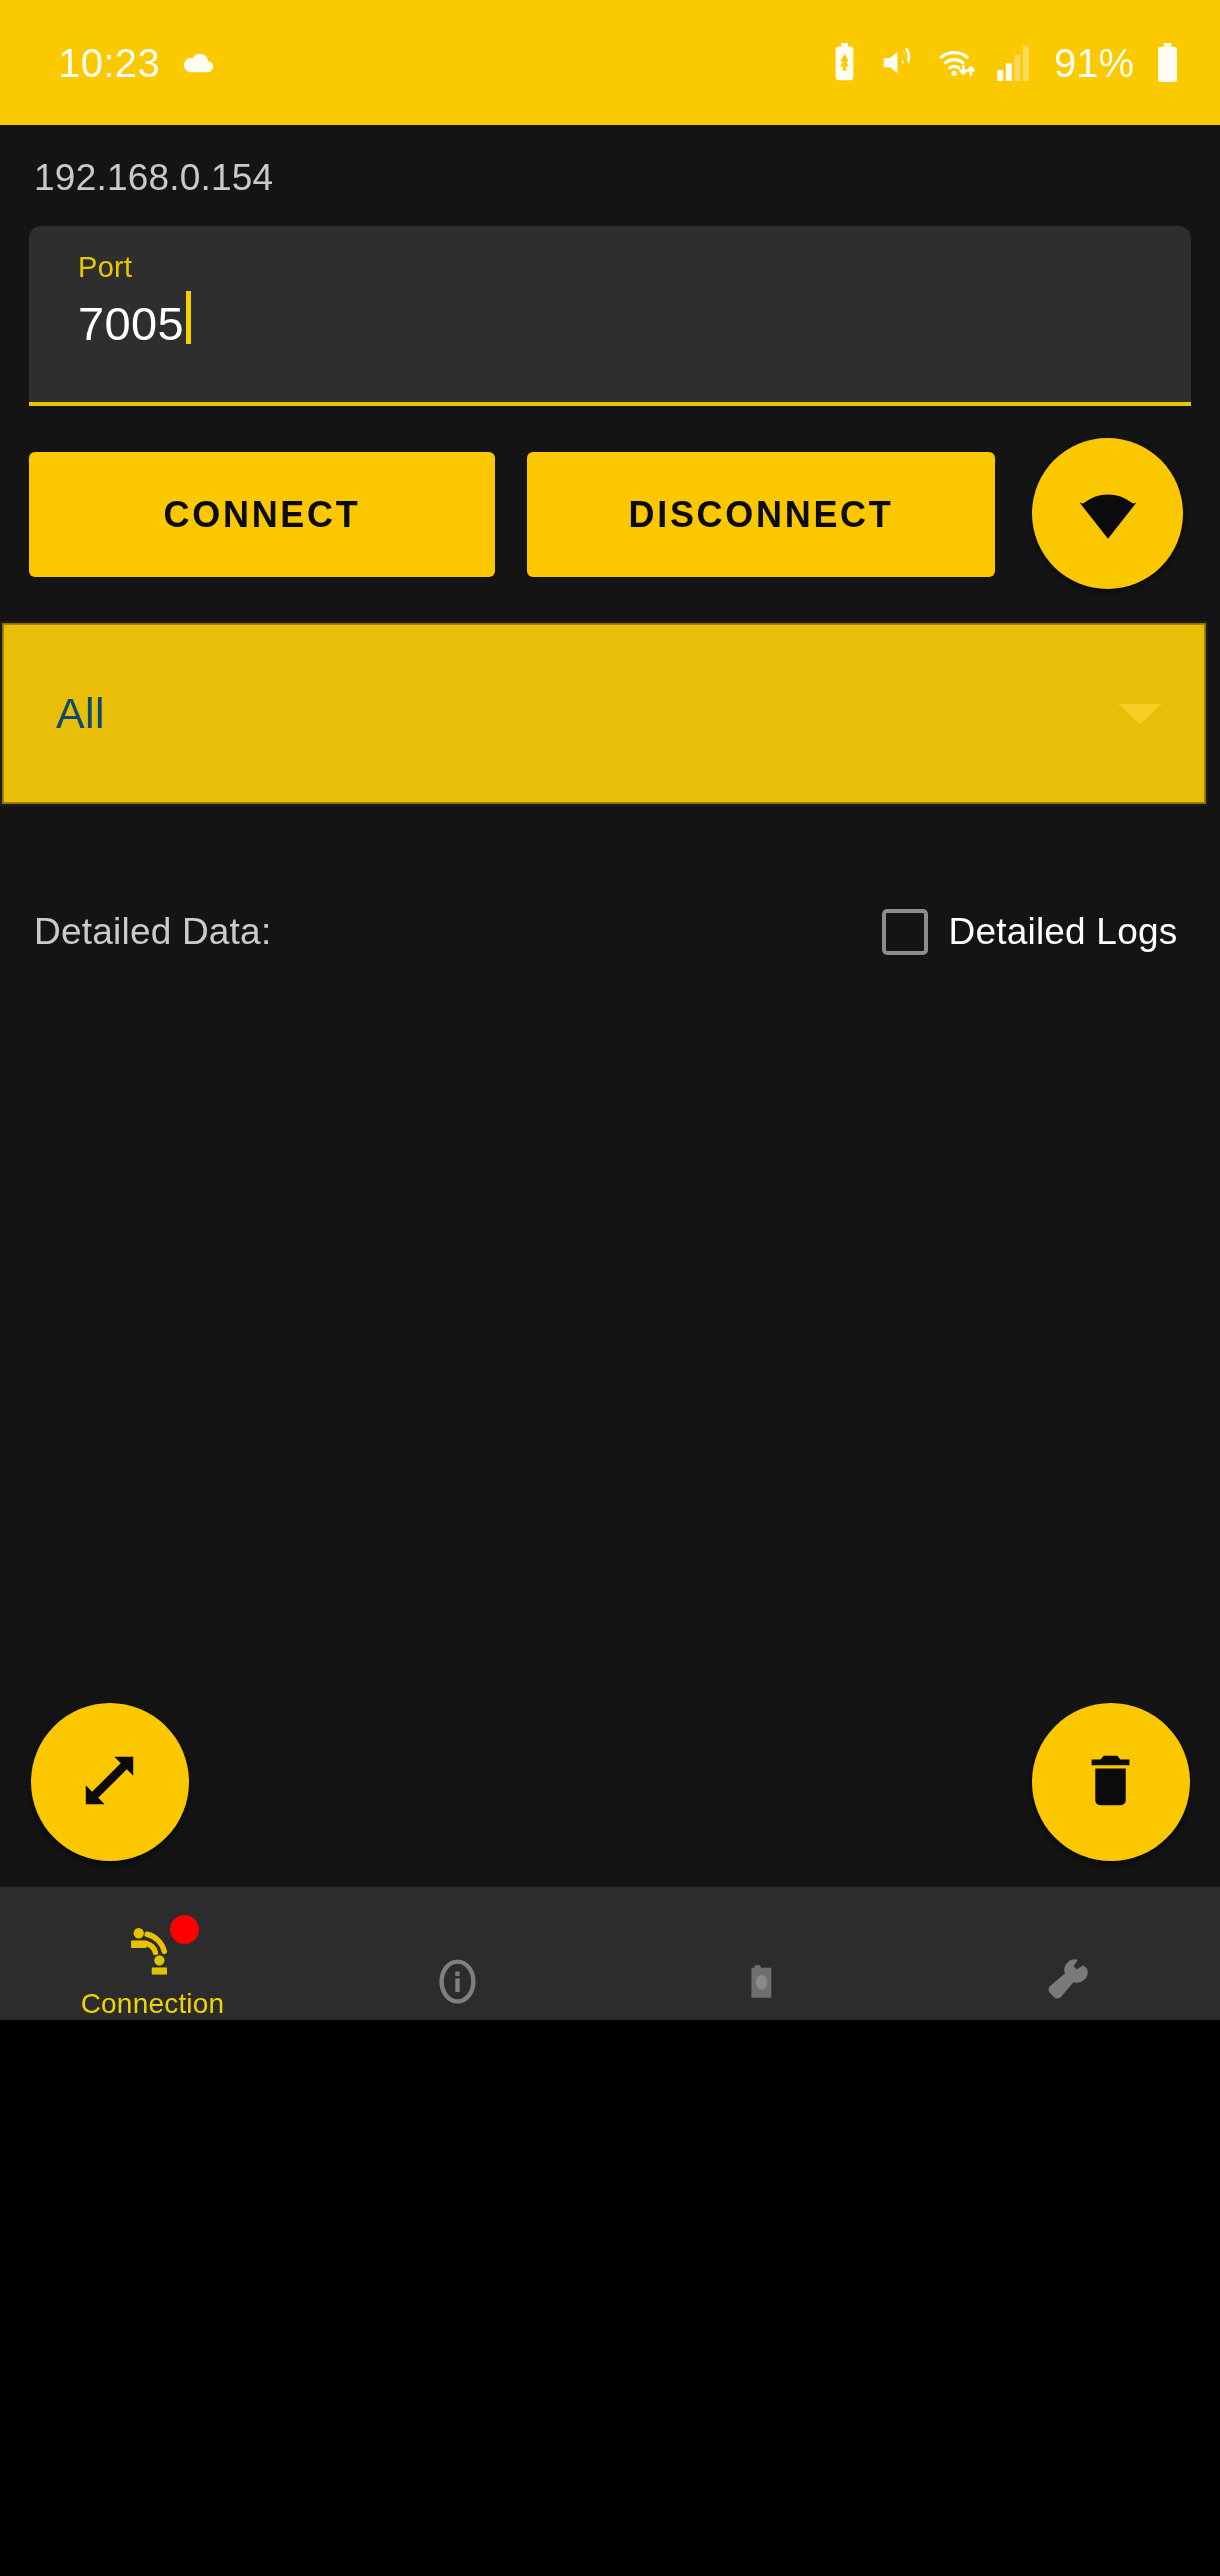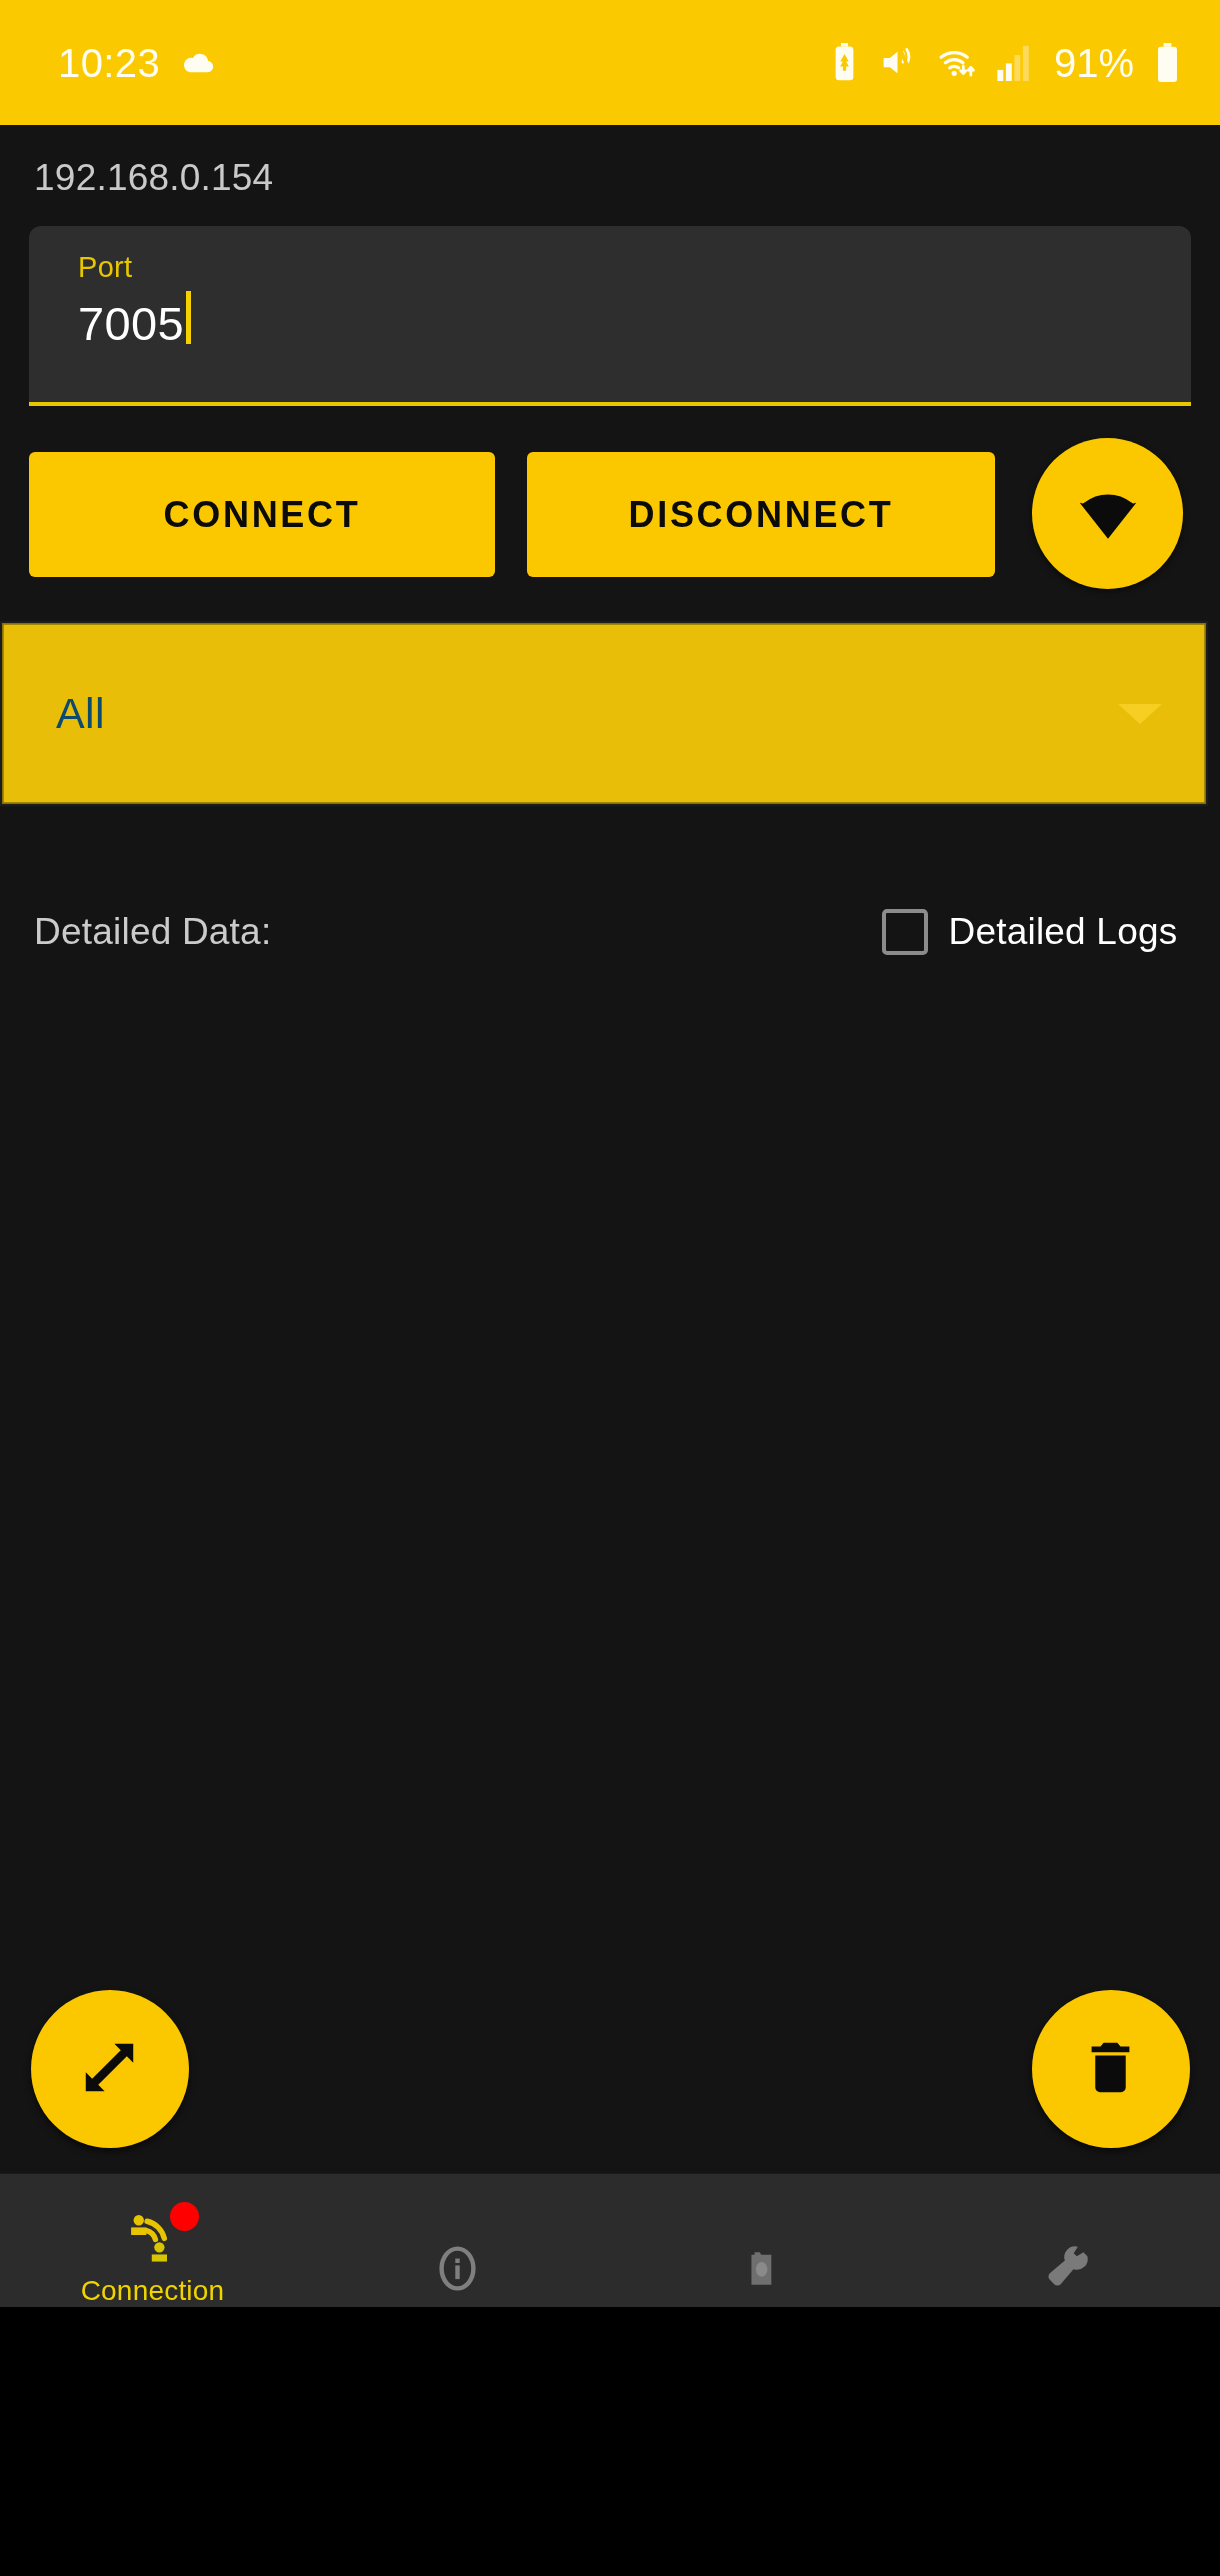--- a/index.html
+++ b/index.html
@@ -4,21 +4,21 @@
 <style>
   * { margin:0; padding:0; box-sizing:border-box; }
   html, body {
     width:1220px; height:2576px;
     background:#000;
     font-family:"Liberation Sans", sans-serif;
     overflow:hidden;
   }
   .phone {
     position:relative;
-    width:1220px; height:2307px;
+    width:1220px; height:2020px;
     background:#141414;
     display:flex; flex-direction:column;
   }
 
   
   .statusbar {
     height:125px; flex:0 0 125px;
     background:#FBC900;
     display:flex; align-items:center;
     justify-content:space-between;

